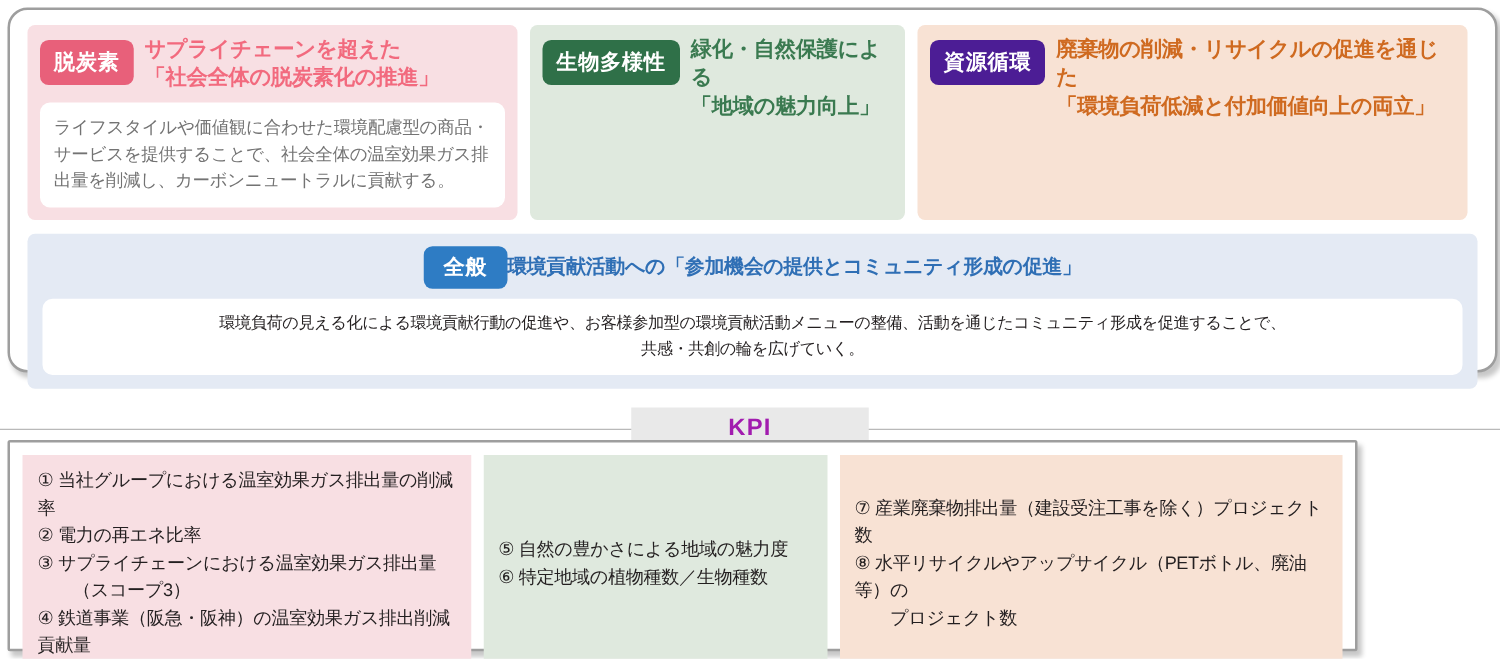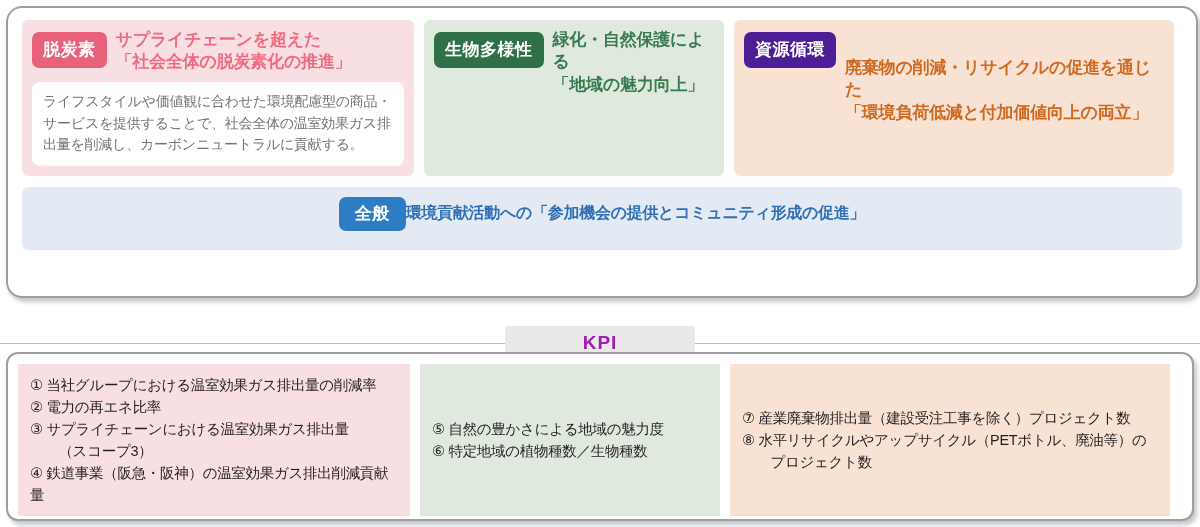--- a/index.html
+++ b/index.html
@@ -164,26 +164,26 @@
     font-size: 19px;
     font-weight: bold;
     letter-spacing: 1px;
     color: #a21caf;
   }
 
   .kpi-panel {
     position: absolute;
     left: 6px;
     top: 352px;
-    width: 1188px;
+    width: 1080px;
     height: 169px;
     box-sizing: border-box;
     background: #ffffff;
     border: 2px solid #9e9e9e;
-    border-radius: 12px;
+    border-radius: 2px;
     box-shadow: 3px 4px 4px rgba(0,0,0,0.22);
     padding: 10px 10px 10px 10px;
   }
 
   .kpi-row {
     display: flex;
     gap: 10px;
     align-items: stretch;
   }
   .kpi-col {
@@ -234,32 +234,34 @@
         <div class="theme-head">
           <span class="badge biodiv">生物多様性</span>
           <span class="theme-title biodiv" style="white-space: pre-line;">緑化・自然保護による
 「地域の魅力向上」</span>
         </div>
       </div>
 
       <div class="theme-card resource">
         <div class="theme-head">
           <span class="badge resource">資源循環</span>
-          <span class="theme-title resource" style="white-space: pre-line; margin-top: 28px;">廃棄物の削減・リサイクルの促進を通じた
+          <span class="theme-title resource" style="white-space: pre-line;">廃棄物の削減・リサイクルの促進を通じた
 「環境負荷低減と付加価値向上の両立」</span>
         </div>
       </div>
 
     </div>
 
     <div class="general-band">
       <div class="general-head">
         <span class="badge general">全般</span>
         <span class="general-title">環境貢献活動への「参加機会の提供とコミュニティ形成の促進」</span>
       </div>
+      <div class="general-body" style="white-space: pre-line;">環境負荷の見える化による環境貢献行動の促進や、お客様参加型の環境貢献活動メニューの整備、活動を通じたコミュニティ形成を促進することで、
+共感・共創の輪を広げていく。</div>
     </div>
 
   </div>
 
   <div class="kpi-header">
     <div class="kpi-rule left"></div>
     <div class="kpi-rule right"></div>
     <div class="kpi-label">KPI</div>
   </div>
 

